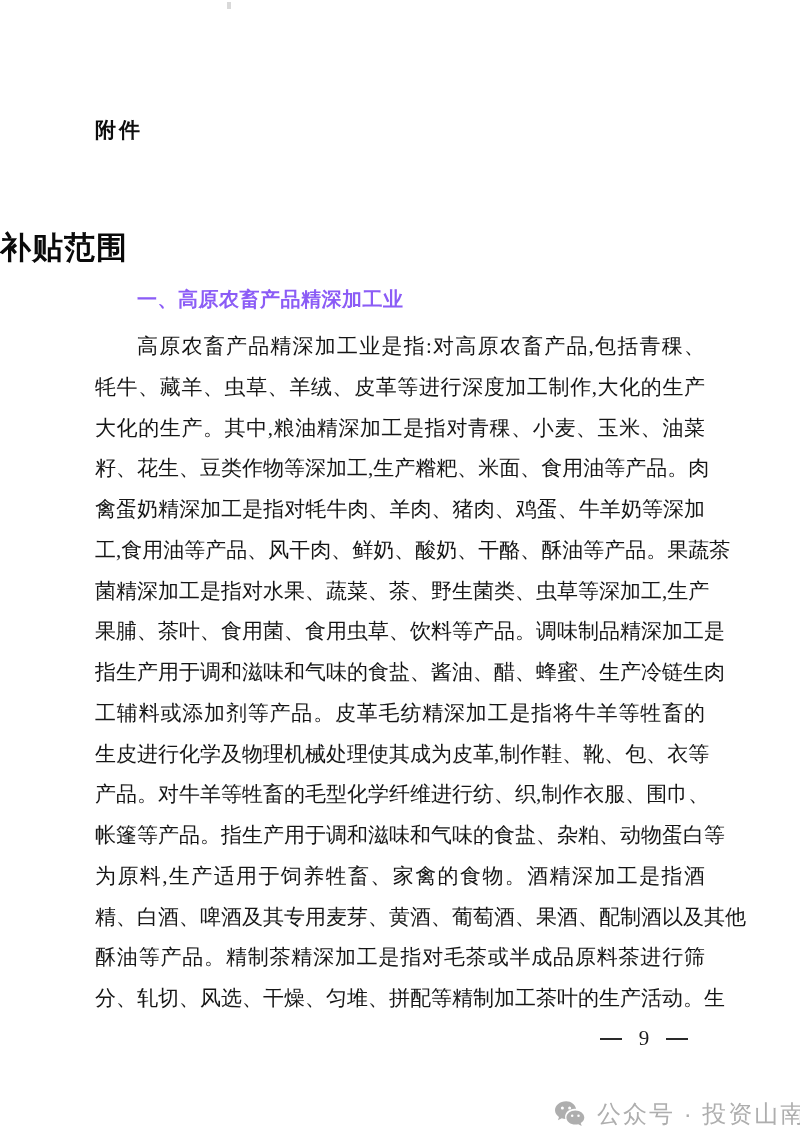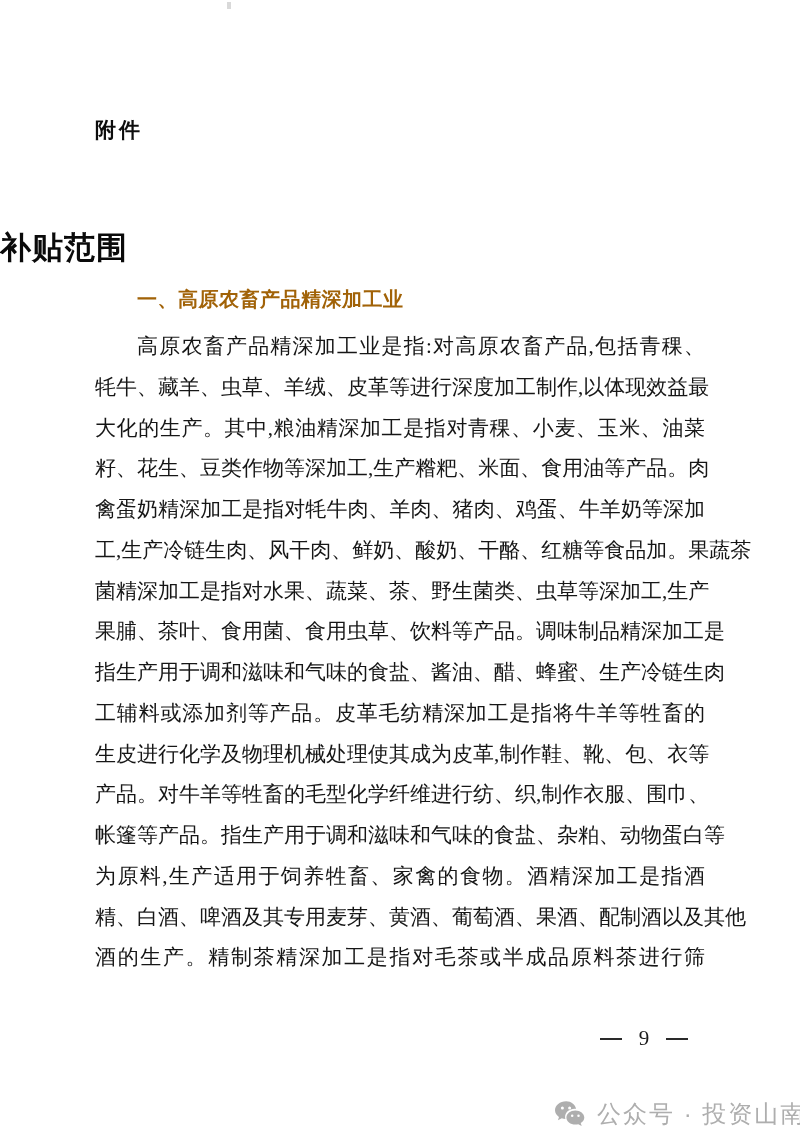--- a/index.html
+++ b/index.html
@@ -43,21 +43,21 @@
     color: #0a0a0a;
     margin-top: 14px;
   }
   .section-heading {
     position: absolute;
     left: 137px; top: 286px;
     font-family: "Liberation Sans", "DejaVu Sans", sans-serif;
     font-weight: 700;
     font-size: 20px;
     letter-spacing: 0.5px;
-    color: #a16207;
+    color: #8b5cf6;
   }
   .body-block {
     position: absolute;
     left: 95px; top: 326px;
     width: 610px;
     font-size: 21px;
     line-height: 40.75px;
     color: #161616;
   }
   .body-block .line {
@@ -106,35 +106,36 @@
   <div class="scan-speck"></div>
 
   <div class="attachment-label">附件</div>
 
   <div class="doc-title">补贴范围</div>
 
   <div class="section-heading">一、高原农畜产品精深加工业</div>
 
   <div class="body-block">
       <div class="line">高原农畜产品精深加工业是指:对高原农畜产品,包括青稞、</div>
-      <div class="line">牦牛、藏羊、虫草、羊绒、皮革等进行深度加工制作,以体现效益最</div>
+      <div class="line">牦牛、藏羊、虫草、羊绒、皮革等进行深度加工制作,大化的生产</div>
       <div class="line">大化的生产。其中,粮油精深加工是指对青稞、小麦、玉米、油菜</div>
       <div class="line">籽、花生、豆类作物等深加工,生产糌粑、米面、食用油等产品。肉</div>
       <div class="line">禽蛋奶精深加工是指对牦牛肉、羊肉、猪肉、鸡蛋、牛羊奶等深加</div>
-      <div class="line">工,生产冷链生肉、风干肉、鲜奶、酸奶、干酪、红糖等食品加。果蔬茶</div>
+      <div class="line">工,食用油等产品、风干肉、鲜奶、酸奶、干酪、酥油等产品。果蔬茶</div>
       <div class="line">菌精深加工是指对水果、蔬菜、茶、野生菌类、虫草等深加工,生产</div>
       <div class="line">果脯、茶叶、食用菌、食用虫草、饮料等产品。调味制品精深加工是</div>
       <div class="line">指生产用于调和滋味和气味的食盐、酱油、醋、蜂蜜、生产冷链生肉</div>
       <div class="line">工辅料或添加剂等产品。皮革毛纺精深加工是指将牛羊等牲畜的</div>
       <div class="line">生皮进行化学及物理机械处理使其成为皮革,制作鞋、靴、包、衣等</div>
       <div class="line">产品。对牛羊等牲畜的毛型化学纤维进行纺、织,制作衣服、围巾、</div>
       <div class="line">帐篷等产品。指生产用于调和滋味和气味的食盐、杂粕、动物蛋白等</div>
       <div class="line">为原料,生产适用于饲养牲畜、家禽的食物。酒精深加工是指酒</div>
       <div class="line">精、白酒、啤酒及其专用麦芽、黄酒、葡萄酒、果酒、配制酒以及其他</div>
-      <div class="line">酒的生产。精制茶精深加工是指对毛茶或半成品原料茶进行筛</div>
+      <div class="line">酥油等产品。精制茶精深加工是指对毛茶或半成品原料茶进行筛</div>
+      <div class="line">分、轧切、风选、干燥、匀堆、拼配等精制加工茶叶的生产活动。生</div>
     </div>
 
   <div class="page-number">
     <span class="dash"></span>
     <span class="num">9</span>
     <span class="dash"></span>
   </div>
 
   <div class="watermark" style="color: rgb(174, 174, 174);">
     <span>

